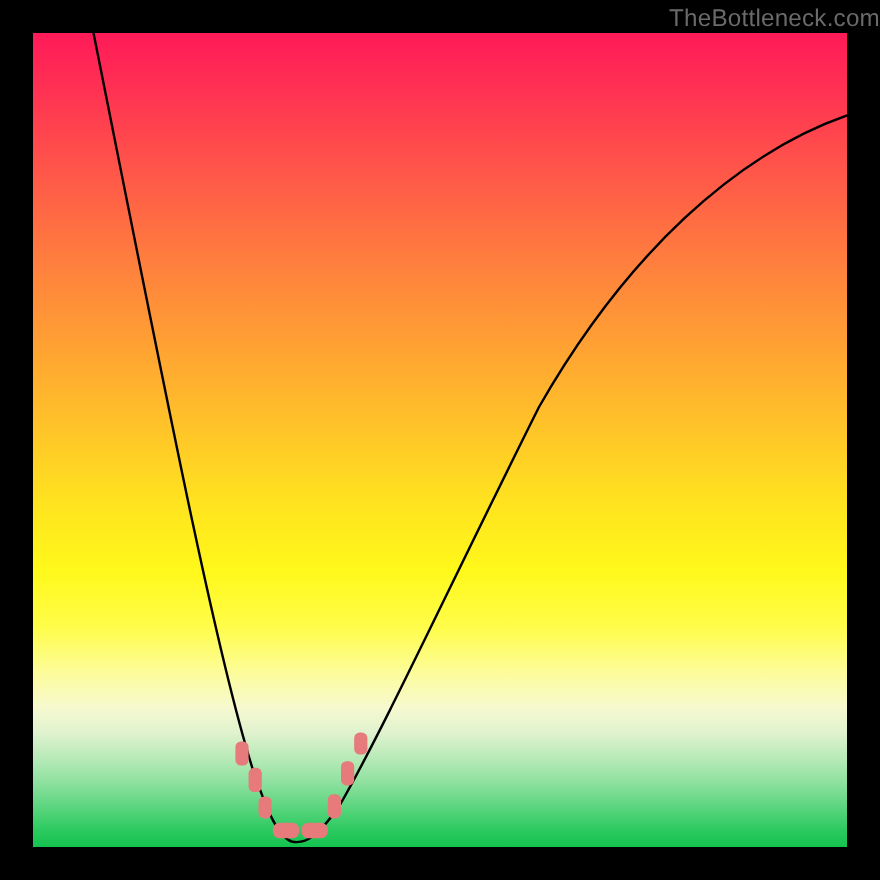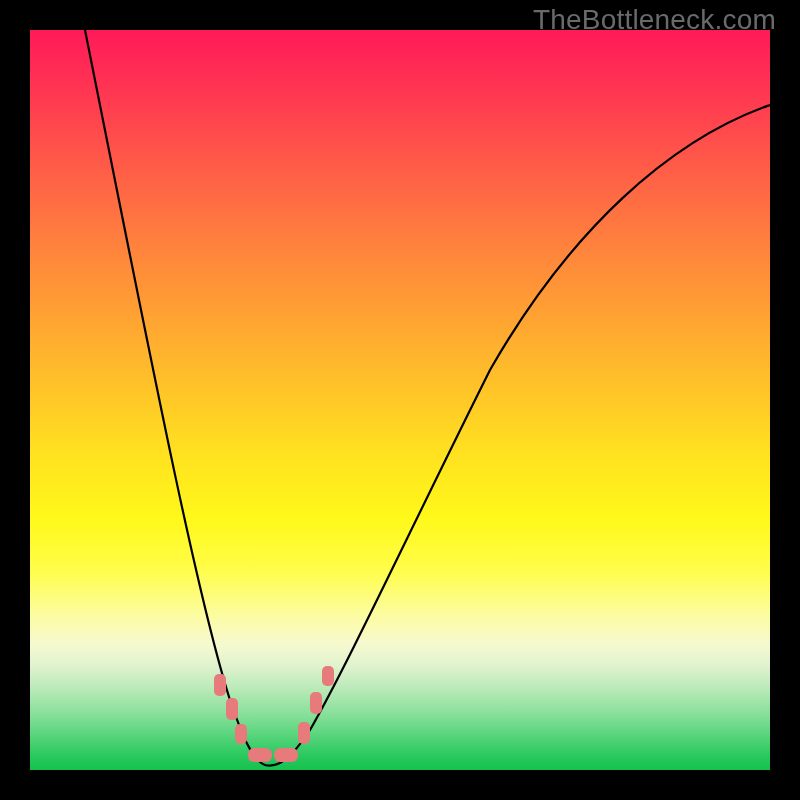--- a/index.html
+++ b/index.html
@@ -38,23 +38,23 @@
       #b9eab8 89%,
       #8fe19f 92%,
       #5dd680 95%,
       #2bc95f 98%,
       #14c24f 100%
     );
   }
   .watermark {
     position: absolute;
     top: 4px;
-    right: 24px;
+    right: 0;
     font-family: Arial, Helvetica, sans-serif;
-    font-size: 28px;
+    font-size: 22px;
     font-weight: 500;
     color: #6a6a6a;
     letter-spacing: 0.2px;
   }
   svg {
     position: absolute;
     left: 0;
     top: 0;
   }
   .marker {

